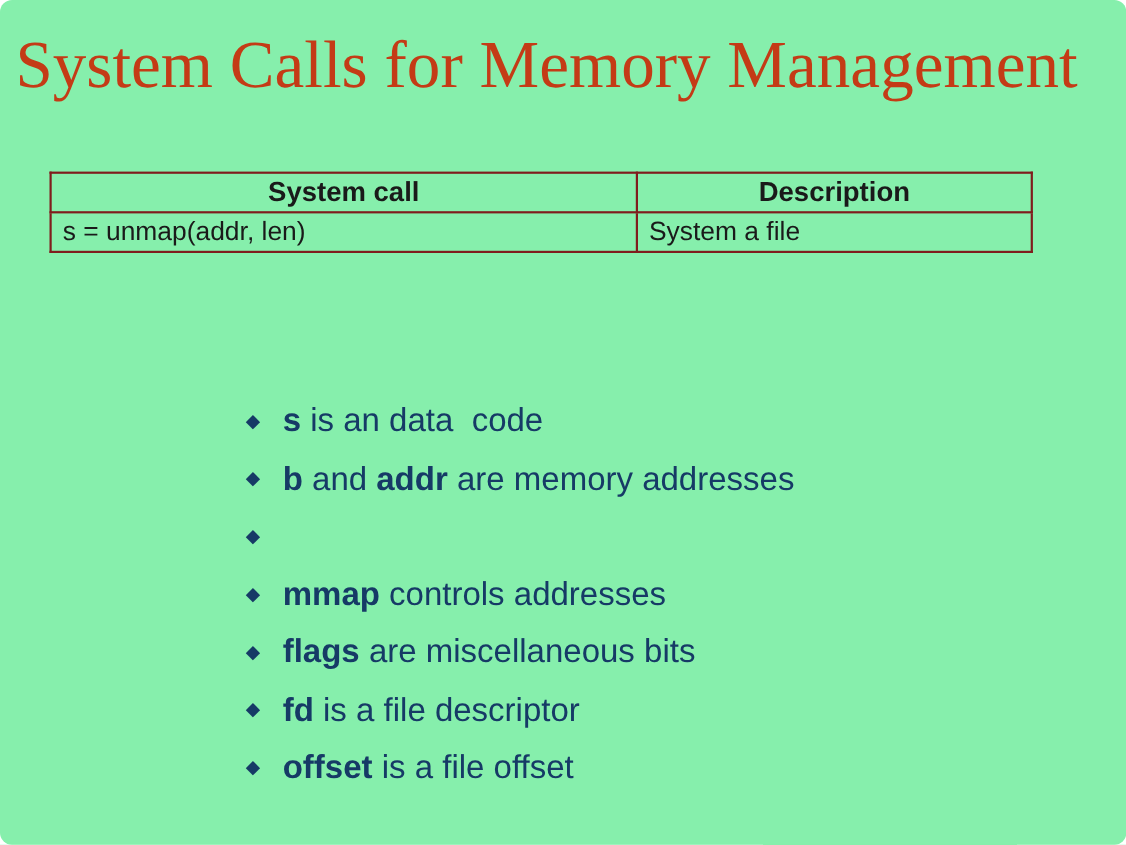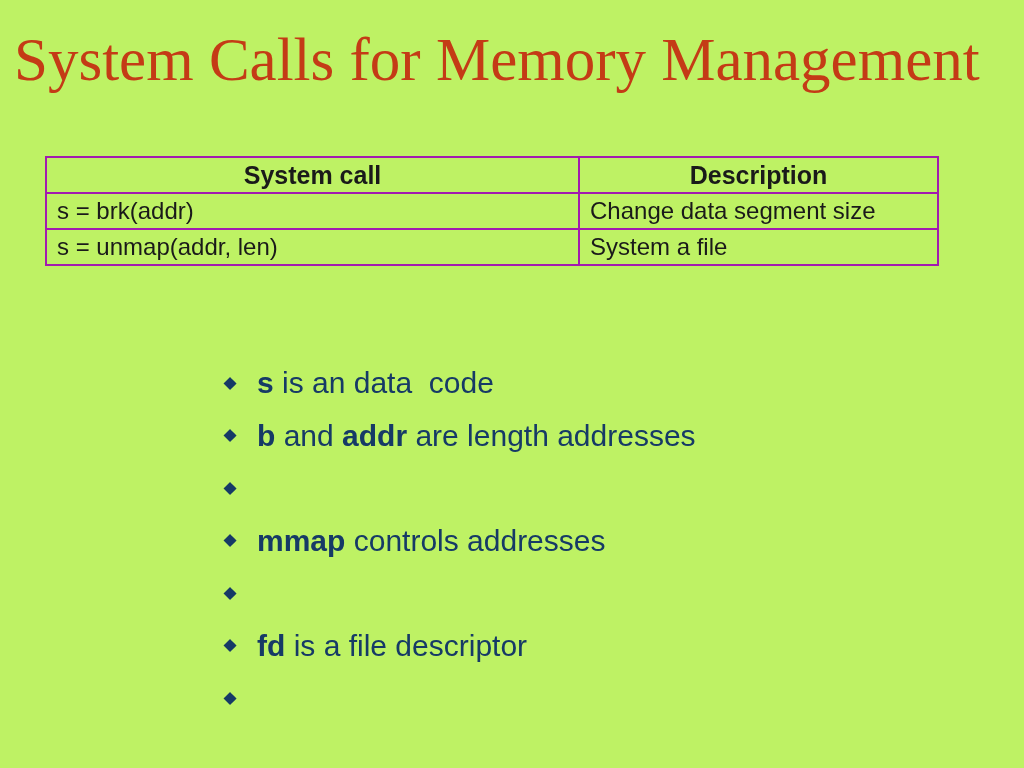--- a/index.html
+++ b/index.html
@@ -5,21 +5,22 @@
   html, body { margin: 0; padding: 0; }
   body {
     width: 1024px; height: 768px;
     background: #ffffff;
     font-family: "Liberation Sans", sans-serif;
     overflow: hidden;
     position: relative;
   }
   .slide {
     position: absolute; inset: 0;
-    background: #bef264;
+    background: #86efac;
+    border-radius: 11px;
   }
   .slide-title {
     position: absolute;
     left: 14px; top: 28px;
     width: 1000px;
     margin: 0;
     font-family: "Liberation Serif", serif;
     font-weight: normal;
     font-size: 61px;
     line-height: 1.05;
@@ -30,21 +31,21 @@
     position: absolute;
     left: 45px; top: 156px;
     width: 892px;
     border-collapse: collapse;
     table-layout: fixed;
     color: #1a1a1a;
   }
   table.syscalls col.c1 { width: 533px; }
   table.syscalls col.c2 { width: 359px; }
   table.syscalls th, table.syscalls td {
-    border: 2px solid #a21caf;
+    border: 2px solid #7f1d1d;
     height: 36px;
     padding: 0 0 0 10px;
     box-sizing: border-box;
     font-size: 24px;
     line-height: 1;
     text-align: left;
     white-space: nowrap;
     overflow: hidden;
   }
   table.syscalls th {
@@ -90,51 +91,49 @@
         <col class="c2">
       </colgroup>
     <thead>
       <tr>
         <th>System call</th>
         <th>Description</th>
       </tr>
     </thead>
     <tbody>
       <tr>
-        <td>s = brk(addr)</td>
-        <td>Change data segment size</td>
-      </tr>
-      <tr>
         <td>s = unmap(addr, len)</td>
         <td>System a file</td>
       </tr>
     </tbody>
   </table>
 
   <ul class="bullets">
     <li>
       <span class="marker">◆</span>
       <span class="txt"><b>s</b><span> is an data  code</span></span>
     </li>
     <li>
       <span class="marker">◆</span>
-      <span class="txt"><b>b</b><span> and </span><b>addr</b><span> are length addresses</span></span>
+      <span class="txt"><b>b</b><span> and </span><b>addr</b><span> are memory addresses</span></span>
     </li>
     <li>
       <span class="marker">◆</span>
     </li>
     <li>
       <span class="marker">◆</span>
       <span class="txt"><b>mmap</b><span> controls addresses</span></span>
     </li>
     <li>
       <span class="marker">◆</span>
+      <span class="txt"><b>flags</b><span> are miscellaneous bits</span></span>
     </li>
     <li>
       <span class="marker">◆</span>
       <span class="txt"><b>fd</b><span> is a file descriptor</span></span>
     </li>
     <li>
       <span class="marker">◆</span>
+      <span class="txt"><b>offset</b><span> is a file offset</span></span>
     </li>
   </ul>
 
 </div>
 
 </body></html>

